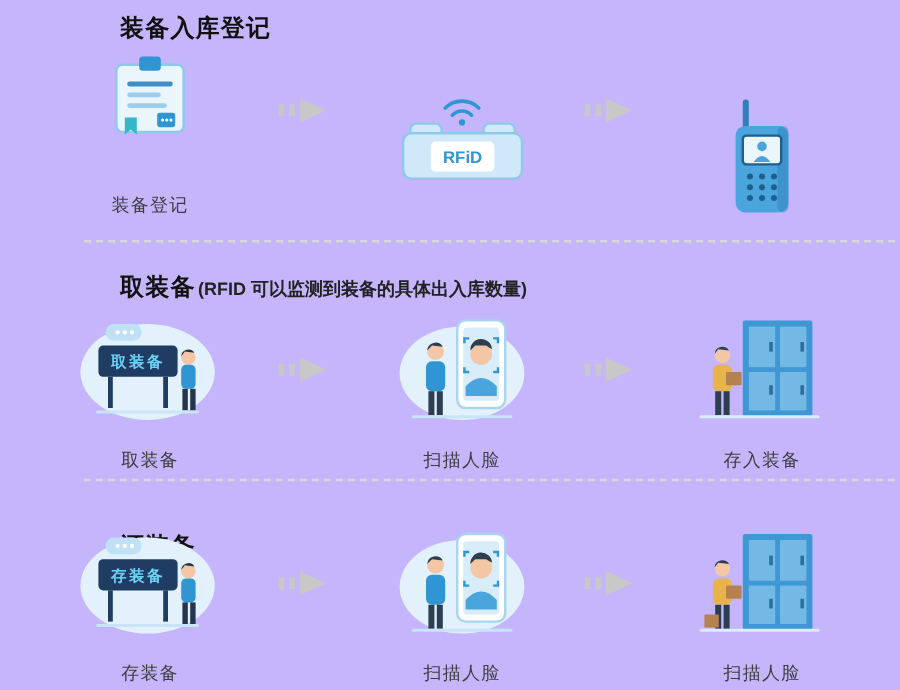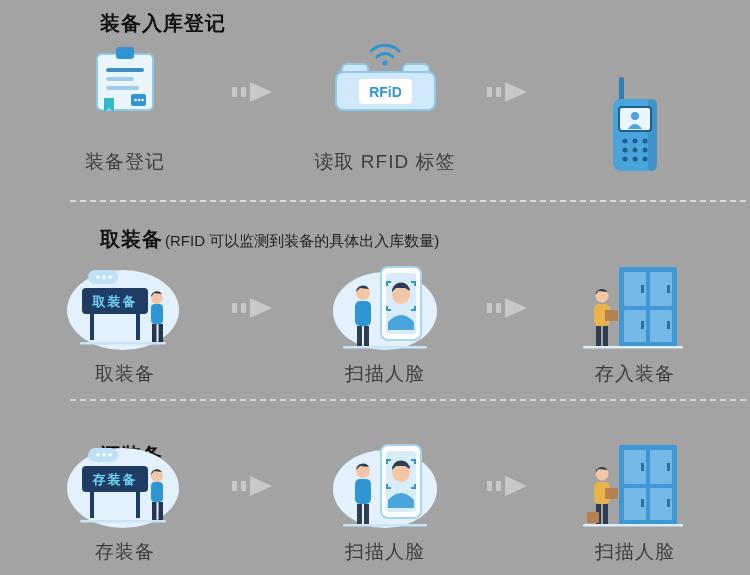--- a/index.html
+++ b/index.html
@@ -1,28 +1,28 @@
 <!DOCTYPE html>
 <html><head>
 <meta charset="utf-8">
 <style>
   *{margin:0;padding:0;box-sizing:border-box}
   html,body{background:#fff}
   body{font-family:"Liberation Sans","DejaVu Sans",sans-serif;color:#1a1a1a}
-  .canvas{position:relative;width:750px;height:575px;background:#a3a3a3;overflow:hidden}
+  .canvas{position:relative;width:750px;height:575px;background:#c4b5fd;overflow:hidden}
 
   .sec-title{position:absolute;left:100px;font-size:20px;font-weight:bold;color:#111;letter-spacing:1px;white-space:nowrap}
-  .sec-title .sub{font-size:15px;font-weight:400;letter-spacing:0;margin-left:2px;color:#222}
+  .sec-title .sub{font-size:15px;font-weight:700;letter-spacing:0;margin-left:2px;color:#222}
 
   .row{position:absolute;left:35px;width:690px;display:flex;align-items:flex-end}
   .cell{width:180px;display:flex;flex-direction:column;align-items:center}
   .icon-box{display:flex;align-items:flex-start;justify-content:center}
   .row1 .icon-box{height:100px}
   .row23 .icon-box{height:92px}
-  .lbl{margin-top:7px;font-size:19px;color:#3d3d3d;letter-spacing:1px;white-space:nowrap}
+  .lbl{margin-top:20px;font-size:15px;color:#3d3d3d;letter-spacing:1px;white-space:nowrap}
 
   .arrow-box{display:flex;align-items:center;justify-content:center;align-self:flex-start}
   .row1 .arrow-box{height:100px}
   .row23 .arrow-box{height:92px}
   .w80{width:80px}
   .w70{width:70px}
 
   .divider{position:absolute;left:70px;width:676px;border-top:2px dashed #d8d8d8;height:0}
 </style>
 </head>
@@ -69,21 +69,20 @@
           <path d="M49 15 a11 11 0 0 1 16 0" stroke="#2f96d3" stroke-width="3" fill="none" stroke-linecap="round"></path>
           <path d="M43 9 a20 20 0 0 1 28 0" stroke="#2f96d3" stroke-width="3" fill="none" stroke-linecap="round"></path>
           <rect x="14" y="22" width="26" height="14" rx="5" fill="#cfe9fa" stroke="#8ecae8" stroke-width="2"></rect>
           <rect x="75" y="22" width="26" height="14" rx="5" fill="#cfe9fa" stroke="#8ecae8" stroke-width="2"></rect>
           <rect x="8" y="30" width="99" height="38" rx="7" fill="#cfe9fa" stroke="#8ecae8" stroke-width="2"></rect>
           <rect x="10" y="32" width="95" height="34" rx="6" fill="#cfe9fa"></rect>
           <rect x="31" y="37" width="53" height="25" rx="4" fill="#ffffff"></rect>
           <text x="57.5" y="55" font-size="14" font-weight="bold" fill="#2f96d3" text-anchor="middle">RFiD</text>
         </svg>
       </div>
-      <div class="lbl">读取 RFID 标签</div>
     </div>
 
     <div class="arrow-box w70">
       <svg width="46" height="24" viewBox="0 0 46 24">
         <rect x="0" y="7" width="5" height="10" fill="#c8c8c8"></rect>
         <rect x="9" y="7" width="5" height="10" fill="#c8c8c8"></rect>
         <polygon points="18,2 40,12 18,22" fill="#c8c8c8"></polygon>
       </svg>
     </div>
 

